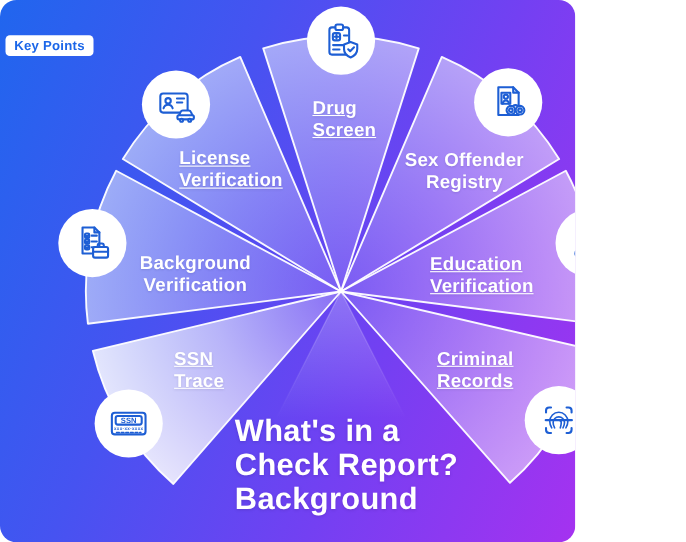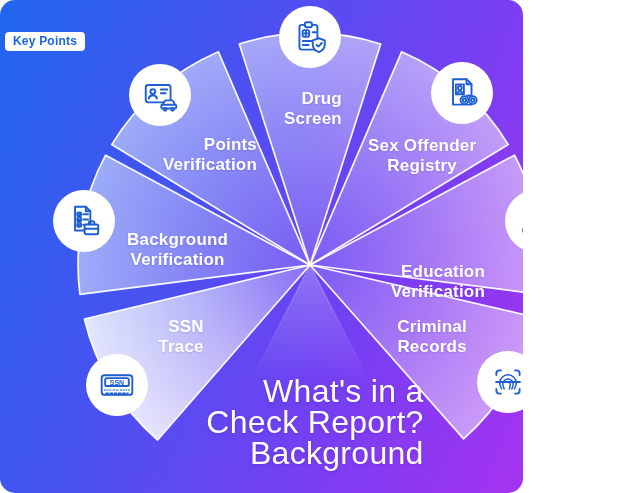--- a/index.html
+++ b/index.html
@@ -7,29 +7,29 @@
         font-family:"Liberation Sans",sans-serif;-webkit-font-smoothing:antialiased;}
   .card{position:absolute;inset:0;border-radius:15px;overflow:hidden;
         background:linear-gradient(112deg,#2066EE 0%,#4653F1 34%,#7340F2 66%,#A532F0 100%);}
   .fan-svg{position:absolute;left:0;top:0;display:block;}
   .badge{position:absolute;left:5px;top:32px;background:#ffffff;color:#1B66E8;
          font-weight:bold;font-size:12px;line-height:14px;padding:2px 8px 3px 8px;
          border-radius:4px;letter-spacing:.2px;}
   .seg-label{position:absolute;color:#ffffff;font-weight:bold;font-size:17px;
              line-height:19.5px;letter-spacing:.2px;white-space:nowrap;
              text-shadow:0 1px 2px rgba(30,30,90,.15);}
-  .seg-label.center{transform:translate(-50%,-50%);text-align:right;}
+  .seg-label.center{transform:translate(-50%,-50%);text-align:left;text-decoration:underline;}
   .seg-label.left{transform:translate(0,-50%);text-align:center;}
   .icon-circle{position:absolute;width:62px;height:62px;border-radius:50%;background:#ffffff;
                display:flex;align-items:center;justify-content:center;color:#1D5ED4;
                transform:translate(-50%,-50%);}
   .icon-circle svg{width:38px;height:38px;display:block;}
   .title{position:absolute;left:315px;top:422px;transform:translate(-50%,-50%);
-         color:#ffffff;font-weight:normal;font-size:32px;line-height:31px;
-         text-align:right;white-space:nowrap;letter-spacing:.3px;
+         color:#ffffff;font-weight:bold;font-size:28px;line-height:31px;
+         text-align:left;white-space:nowrap;letter-spacing:.3px;
          text-shadow:0 1px 3px rgba(40,10,90,.18);}
 </style>
 </head>
 <body>
 
 <div class="page">
   <div class="card">
 
     <svg class="fan-svg" width="624" height="493" viewBox="0 0 624 493">
       <defs>
@@ -110,21 +110,21 @@
               <path d="M8.8 24.5V8.7c0-1.9 1.5-3.4 3.4-3.4h15.6"></path>
    <path d="M24.4 11.4V8.7c0-1.9 1.5-3.4 3.4-3.4 1.9 0 3.4 1.5 3.4 3.4v2.7z" fill="#fff"></path>
    <path d="M12.6 11.2h8M12.6 15.2h8M12.6 19.2h5.2"></path>
    <rect x="5.8" y="24.5" width="20.8" height="4.8" rx="2.4" fill="#fff"></rect>
    <path d="M25.6 21.2l-1.1 4.6 3.1-1.8 3.1 1.8-1.1-4.6" fill="#fff"></path>
    <circle cx="27.6" cy="17.6" r="4.3" fill="#fff"></circle>
    <path d="M25.8 17.6l1.3 1.3 2.6-2.7"></path>
             </svg>
           </span>
         </div>
-        <div class="seg-label center" style="left: 438px; top: 250px; margin-top: 31px;">
+        <div class="seg-label center" style="left: 438px; top: 250px;">
           <div>Education</div>
           <div>Verification</div>
         </div>
         <div class="icon-circle" style="left: 508px; top: 382px;">
           <span>
             <svg viewBox="0 0 36 36" fill="none" stroke="currentColor" stroke-width="1.8" stroke-linecap="round" stroke-linejoin="round">
               <path d="M7 11.3V9.7C7 8.2 8.2 7 9.7 7h1.6"></path>
    <path d="M29 11.3V9.7C29 8.2 27.8 7 26.3 7h-1.6"></path>
    <path d="M7 24.7v1.6C7 27.8 8.2 29 9.7 29h1.6"></path>
    <path d="M29 24.7v1.6c0 1.5-1.2 2.7-2.7 2.7h-1.6"></path>
@@ -183,21 +183,21 @@
    <path d="M7.3 21.3c.5-2 2-3.1 3.9-3.1s3.4 1.1 3.9 3.1"></path>
    <path d="M18.8 12.8h6.2M18.8 16.3h4.6"></path>
    <path d="M20.3 28l1.7-3.7c.3-.7 1-1.2 1.8-1.2h5.2c.8 0 1.5.5 1.8 1.2l1.7 3.7" fill="#fff"></path>
    <rect x="19.2" y="27.2" width="14.2" height="3.6" rx="1.3" fill="#fff"></rect>
    <circle cx="22.8" cy="31.6" r="1.3" fill="#fff"></circle>
    <circle cx="29.8" cy="31.6" r="1.3" fill="#fff"></circle>
             </svg>
           </span>
         </div>
         <div class="seg-label center" style="left: 210px; top: 154px;">
-          <div>Points</div>
+          <div>License</div>
           <div>Verification</div>
         </div>
       </div>
 
     <div class="title">
       <div>What's in a</div>
       <div>Check Report?</div>
       <div>Background</div>
     </div>
 

